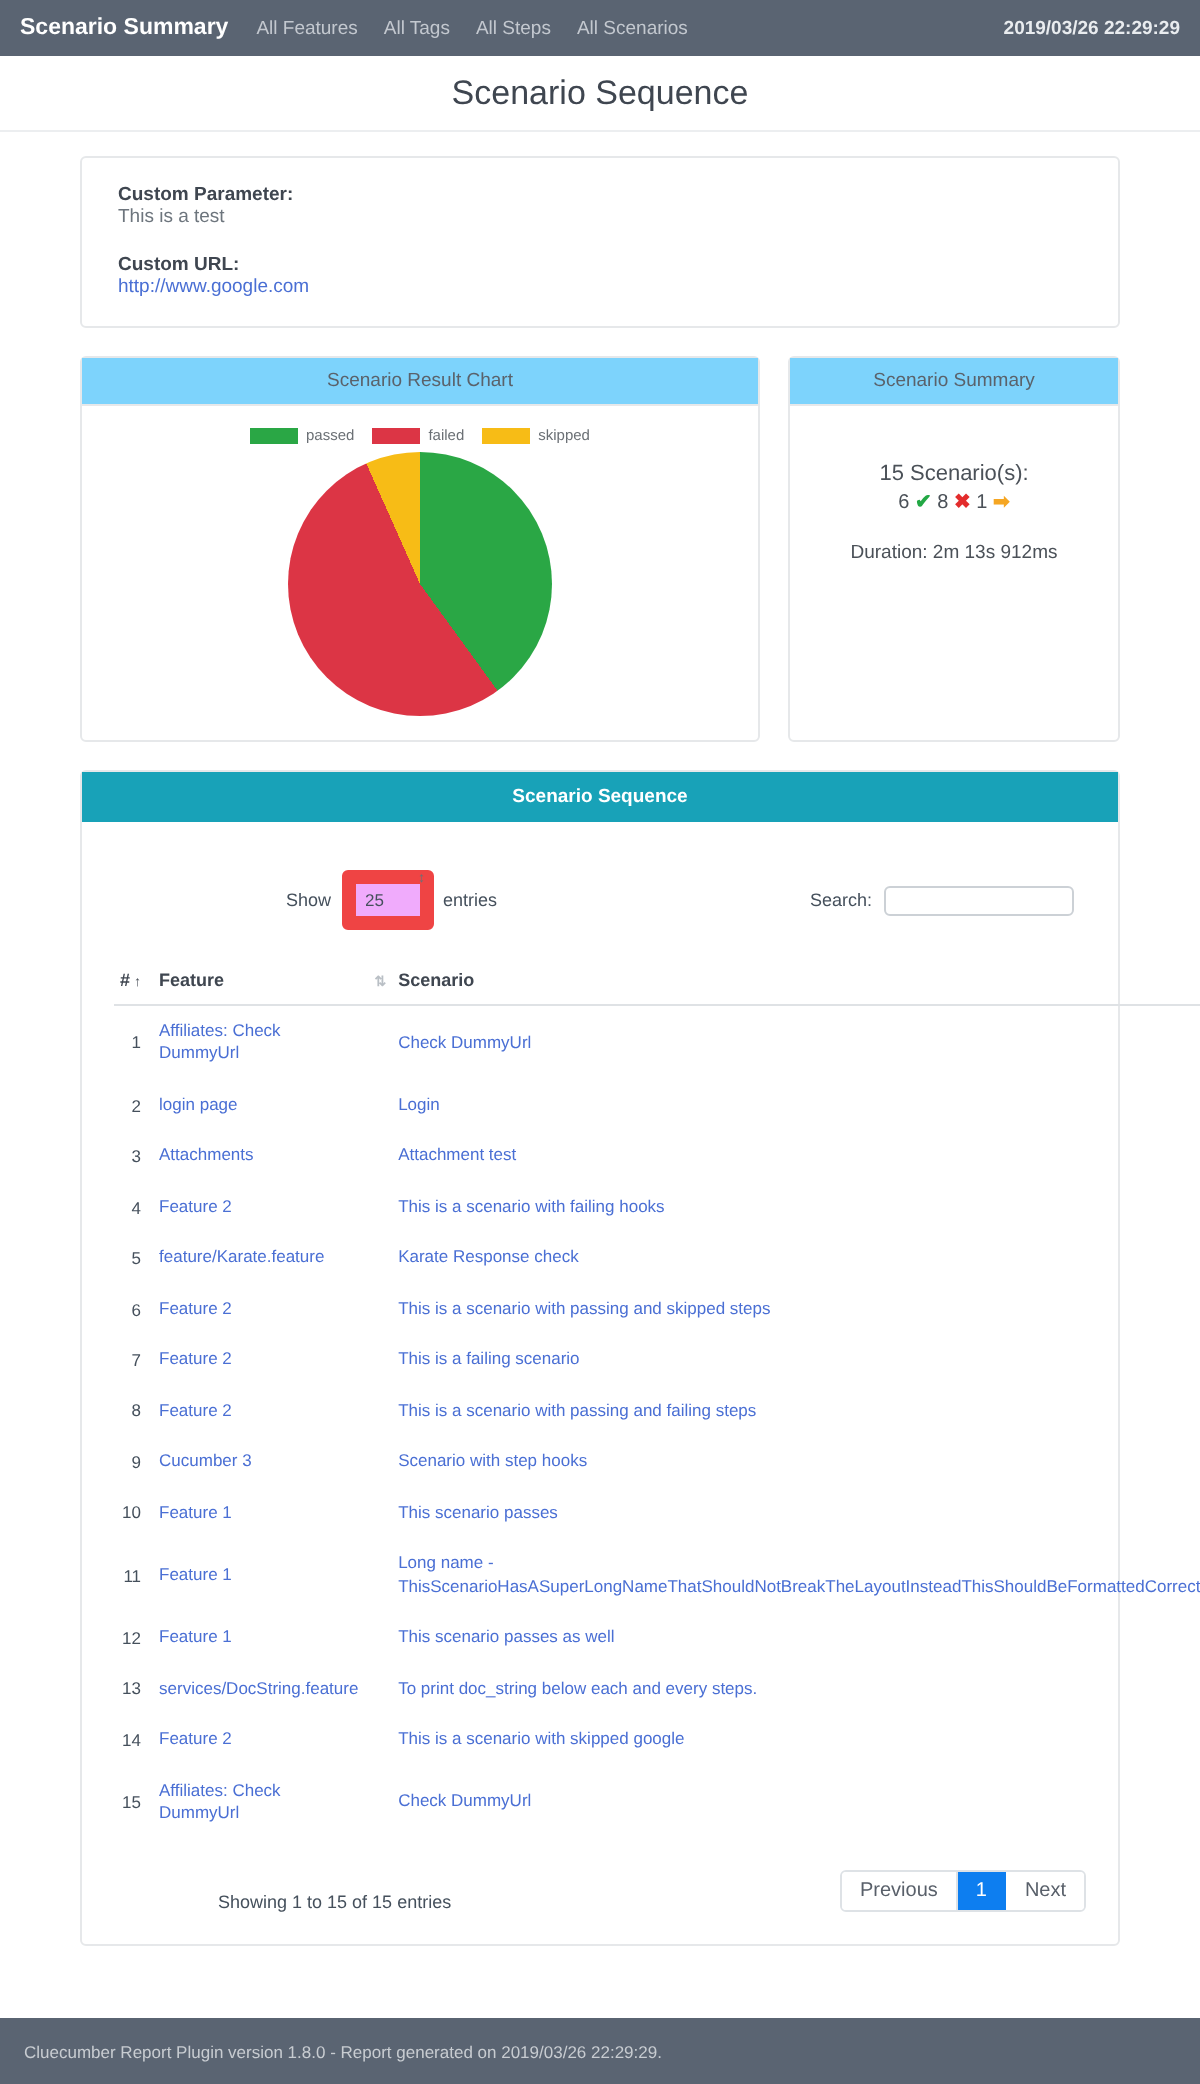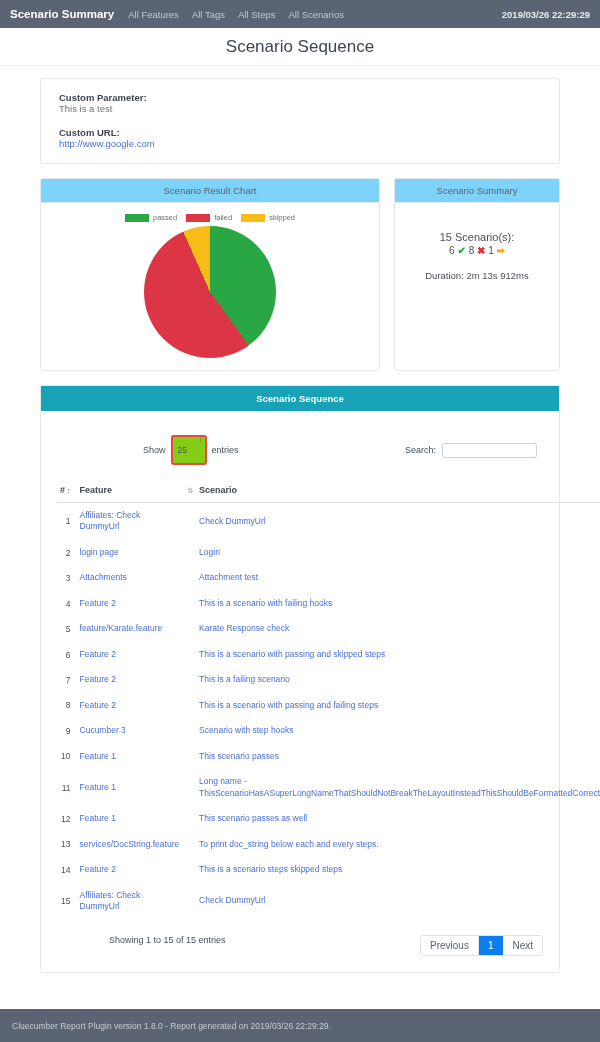--- a/index.html
+++ b/index.html
@@ -76,21 +76,21 @@
   .table-card{ border:1px solid #e6e8ea; border-radius:3px; background:#fff; margin-bottom:16px;}
   .table-head{
     background:#18a2b8; color:#fff; text-align:center;
     padding:7px 0; font-size:9.5px; font-weight:bold;
   }
   .table-body{ padding:14px 16px 10px 16px; }
 
   .table-controls{ display:flex; align-items:center; margin:10px 0 16px 0; font-size:9px; color:#45505c;}
   .show-group{ display:flex; align-items:center; gap:5px; margin-left:86px; }
   .len-select{
-    border:2px solid #ef4444; border-radius:3px; background:#84cc16;
+    border:7px solid #ef4444; border-radius:3px; background:#f0abfc;
     font-size:8.5px; color:#45505c; padding:2px 12px 2px 5px;
     font-family:"Liberation Sans", sans-serif; height:30px;
     -webkit-appearance:none; appearance:none; position:relative;
   }
   .select-wrap{ position:relative; display:inline-block; }
   .select-wrap::after{
     content:"\2195"; position:absolute; right:4px; top:1px;
     font-size:7px; color:#6b7075; pointer-events:none;
   }
   .search-group{ display:flex; align-items:center; gap:6px; margin-left:auto; margin-right:6px;}
@@ -116,21 +116,21 @@
   tbody td{
     font-size:8.5px; padding:7px 3px; vertical-align:middle;
     border-bottom:none; color:#45505c;
   }
   td.c-num{ text-align:right; padding-right:6px; color:#45505c; font-size:8.5px;}
   td.c-feat a, td.c-scen a{ color:#4a6fd4; text-decoration:none; cursor:pointer; }
   td.c-feat{ line-height:1.35; }
   td.c-scen{ line-height:1.35; padding-right:6px; }
 
   .table-footer{
-    display:flex; align-items:flex-start; margin:16px 0 6px 0;
+    display:flex; align-items:flex-end; margin:16px 0 6px 0;
     font-size:9px; color:#45505c;
   }
   .showing{ margin-left:52px; }
   .pager{ margin-left:auto; display:flex; border:1px solid #dee2e6; border-radius:3px; overflow:hidden; }
   .pager-btn{
     padding:4px 9px; font-size:10px; color:#59606a; background:#fff;
     border-right:1px solid #dee2e6; cursor:pointer; white-space:nowrap;
   }
   .pager-btn:last-child{ border-right:none; }
   .pager-btn.active{ background:#0d7ef0; color:#fff; border-right-color:#0d7ef0;}
@@ -327,21 +327,21 @@
             <tr>
               <td class="c-num">13</td>
               <td class="c-feat"><a>services/DocString.feature</a></td>
               <td></td>
               <td class="c-scen"><a>To print doc_string below each and every steps.</a></td>
             </tr>
             <tr>
               <td class="c-num">14</td>
               <td class="c-feat"><a>Feature 2</a></td>
               <td></td>
-              <td class="c-scen"><a>This is a scenario steps skipped steps</a></td>
+              <td class="c-scen"><a>This is a scenario with skipped google</a></td>
             </tr>
             <tr>
               <td class="c-num">15</td>
               <td class="c-feat"><a>Affiliates: Check DummyUrl</a></td>
               <td></td>
               <td class="c-scen"><a>Check DummyUrl</a></td>
             </tr>
           </tbody>
       </table>
 

